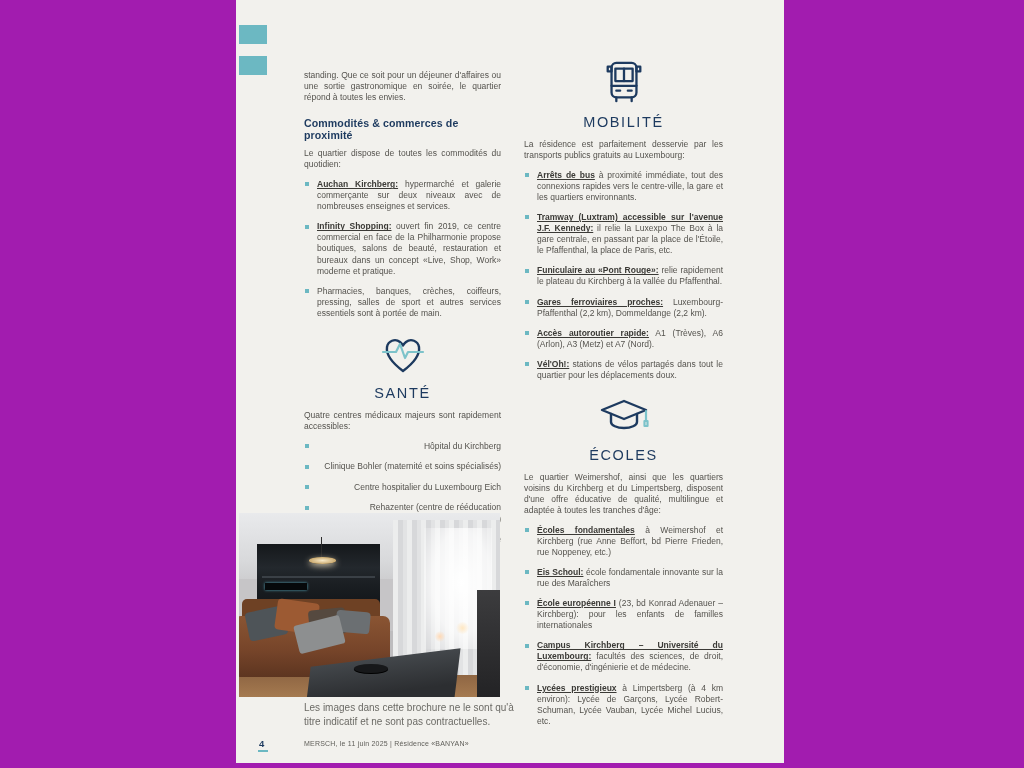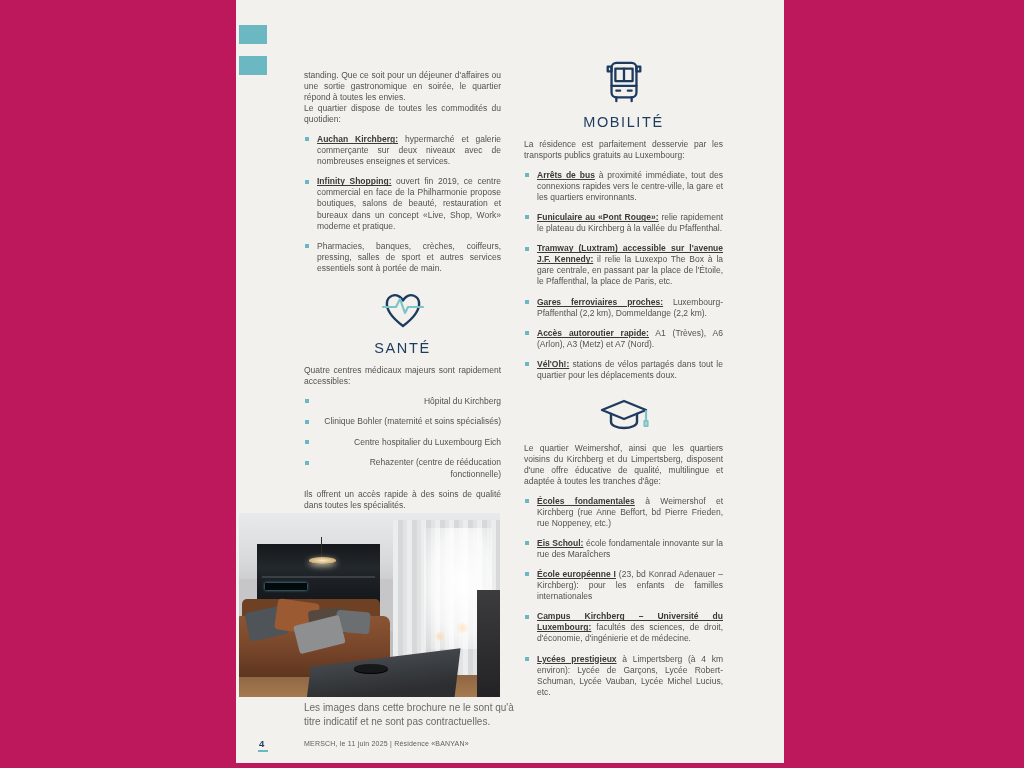--- a/index.html
+++ b/index.html
@@ -1,17 +1,17 @@
 <!DOCTYPE html>
 <html style="--teal: #6cb8c2;"><head>
 <meta charset="utf-8">
 <style>
   * { margin:0; padding:0; box-sizing:border-box; }
   html,body { width:1024px; height:768px; background:#ffffff; font-family:"Liberation Sans", sans-serif; }
-  .canvas { position:relative; width:1024px; height:768px; background:#be185d; overflow:hidden; }
+  .canvas { position:relative; width:1024px; height:768px; background:#a21caf; overflow:hidden; }
   .page { position:absolute; left:236px; top:0; width:548px; height:763px; background:#f2f1ed; }
 
   .deco { position:absolute; left:3px; width:28px; height:19px; }
   .deco1 { top:25px; }
   .deco2 { top:56px; }
 
   .col { position:absolute; }
   .col-left  { left:68px; top:70px; width:197px; }
   .col-right { left:288px; top:58px; width:199px; }
 
@@ -77,20 +77,21 @@
 
 <div class="canvas">
   <div class="page">
 
     <div class="deco deco1" style="background: rgb(108, 184, 194);"></div>
     <div class="deco deco2" style="background: rgb(108, 184, 194);"></div>
 
     <div class="col col-left">
       <p class="body-p">standing. Que ce soit pour un déjeuner d'affaires ou une sortie gastronomique en soirée, le quartier répond à toutes les envies.</p>
 
+      <h3 class="subhead">Commodités &amp; commerces de proximité</h3>
       <p class="body-p">Le quartier dispose de toutes les commodités du quotidien:</p>
       <ul class="blist">
         <li><span class="b">Auchan Kirchberg:</span><span> hypermarché et galerie commerçante sur deux niveaux avec de nombreuses enseignes et services.</span></li>
         <li><span class="b">Infinity Shopping:</span><span> ouvert fin 2019, ce centre commercial en face de la Philharmonie propose boutiques, salons de beauté, restauration et bureaux dans un concept «Live, Shop, Work» moderne et pratique.</span></li>
         <li><span class="b"></span><span>Pharmacies, banques, crèches, coiffeurs, pressing, salles de sport et autres services essentiels sont à portée de main.</span></li>
       </ul>
 
       <div class="section-head">
         <span>
           <svg width="48" height="46" viewBox="0 0 48 46">
@@ -124,36 +125,37 @@
             <rect class="nv" x="37" y="9" width="4" height="5"></rect>
             <line class="nv" x1="16" y1="41" x2="16" y2="45"></line>
             <line class="nv" x1="32" y1="41" x2="32" y2="45"></line>
           </svg>
         </span>
         <h2 class="bighead">MOBILITÉ</h2>
       </div>
       <p class="body-p">La résidence est parfaitement desservie par les transports publics gratuits au Luxembourg:</p>
       <ul class="blist">
         <li><span class="b">Arrêts de bus</span><span> à proximité immédiate, tout des connexions rapides vers le centre-ville, la gare et les quartiers environnants.</span></li>
+        <li><span class="b">Tramway (Luxtram) accessible sur l'avenue J.F. Kennedy:</span><span> il relie la Luxexpo The Box à la gare centrale, en passant par la place de l'Étoile, le Pfaffenthal, la place de Paris, etc.</span></li>
         <li><span class="b">Funiculaire au «Pont Rouge»:</span><span> relie rapidement le plateau du Kirchberg à la vallée du Pfaffenthal.</span></li>
-        <li><span class="b">Tramway (Luxtram) accessible sur l'avenue J.F. Kennedy:</span><span> il relie la Luxexpo The Box à la gare centrale, en passant par la place de l'Étoile, le Pfaffenthal, la place de Paris, etc.</span></li>
         <li><span class="b">Gares ferroviaires proches:</span><span> Luxembourg-Pfaffenthal (2,2 km), Dommeldange (2,2 km).</span></li>
         <li><span class="b">Accès autoroutier rapide:</span><span> A1 (Trèves), A6 (Arlon), A3 (Metz) et A7 (Nord).</span></li>
         <li><span class="b">Vél'Oh!:</span><span> stations de vélos partagés dans tout le quartier pour les déplacements doux.</span></li>
       </ul>
 
       <div class="section-head" style="margin-top:14px;">
         <span>
           <svg width="56" height="44" viewBox="0 0 56 44">
             <polygon class="nv" points="28,6 50,15 28,24 6,15"></polygon>
             <path class="nv" d="M15 19 v8 a13 6 0 0 0 26 0 v-8"></path>
             <line class="tl" x1="50" y1="16" x2="50" y2="26"></line>
             <path class="tl" d="M48.5 26 h3 v5 h-3 z"></path>
           </svg>
         </span>
+        <h2 class="bighead">ÉCOLES</h2>
       </div>
       <p class="body-p">Le quartier Weimershof, ainsi que les quartiers voisins du Kirchberg et du Limpertsberg, disposent d'une offre éducative de qualité, multilingue et adaptée à toutes les tranches d'âge:</p>
       <ul class="blist">
         <li><span class="b">Écoles fondamentales</span><span> à Weimershof et Kirchberg (rue Anne Beffort, bd Pierre Frieden, rue Noppeney, etc.)</span></li>
         <li><span class="b">Eis Schoul:</span><span> école fondamentale innovante sur la rue des Maraîchers</span></li>
         <li><span class="b">École européenne I</span><span> (23, bd Konrad Adenauer – Kirchberg): pour les enfants de familles internationales</span></li>
         <li><span class="b">Campus Kirchberg – Université du Luxembourg:</span><span> facultés des sciences, de droit, d'économie, d'ingénierie et de médecine.</span></li>
         <li><span class="b">Lycées prestigieux</span><span> à Limpertsberg (à 4 km environ): Lycée de Garçons, Lycée Robert-Schuman, Lycée Vauban, Lycée Michel Lucius, etc.</span></li>
       </ul>
     </div>

